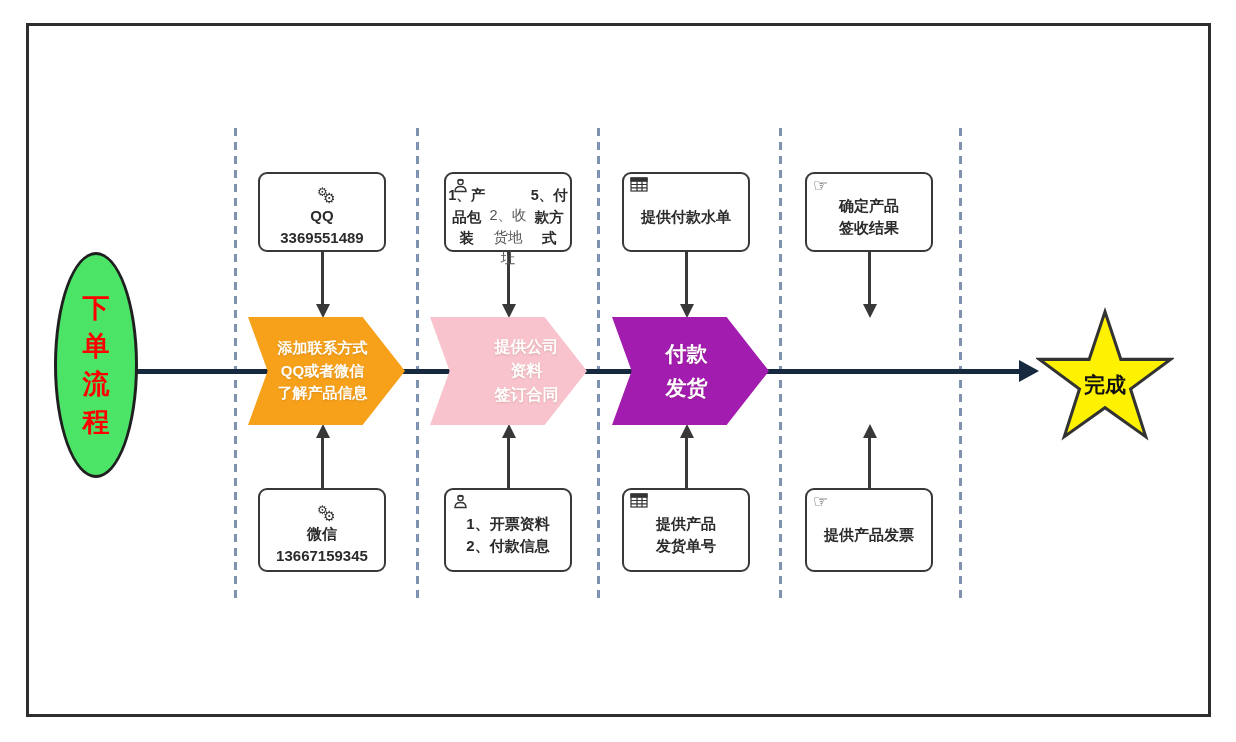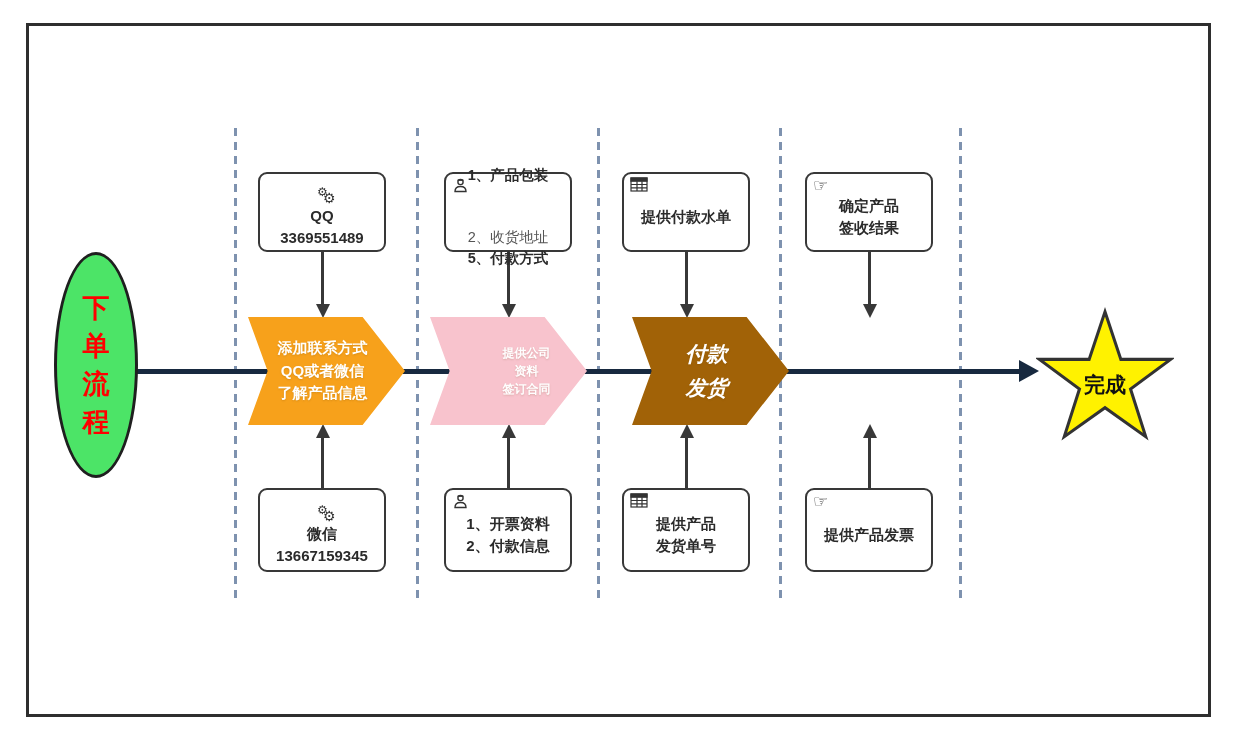--- a/index.html
+++ b/index.html
@@ -19,22 +19,22 @@
   .start-ellipse { position: absolute; left: 54px; top: 252px; width: 84px; height: 226px; background: #4ce467;
     border: 3px solid #1f1f1f; border-radius: 50%; z-index: 2; display: flex; align-items: center; justify-content: center; }
   .start-ellipse .label { color: #ff0000; font-weight: 700; font-size: 27px; line-height: 38px; white-space: pre-line; text-align: center; }
 
   .chevron { position: absolute; top: 317px; height: 108px; width: 157px; z-index: 2;
     clip-path: polygon(0 0, 73% 0, 100% 50%, 73% 100%, 0 100%, 12.5% 50%);
     display: flex; align-items: center; justify-content: center; }
   .chevron .label { color: #ffffff; font-weight: 700; text-align: center; white-space: pre-line;
     padding: 0 16px 0 8px; text-shadow: 0 1px 2px rgba(90,60,0,0.18); }
   .chev-0 { left: 248px; background: #f7a11b; } .chev-0 .label { font-size: 15px; line-height: 1.5; }
-  .chev-1 { left: 430px; background: #f8c3cd; } .chev-1 .label { font-size: 12px; line-height: 1.5; margin-left: 44px; }
-  .chev-2 { left: 632px; background: #a16207; font-style: italic; } .chev-2 .label { font-size: 21px; line-height: 1.6; }
+  .chev-1 { left: 430px; background: #f8c3cd; } .chev-1 .label { font-size: 16px; line-height: 1.5; margin-left: 44px; }
+  .chev-2 { left: 612px; background: #a21caf; } .chev-2 .label { font-size: 21px; line-height: 1.6; }
   .chev-3 { left: 794px; background: #22d8ee; } .chev-3 .label { font-size: 19px; line-height: 1.55; }
 
   .note-box { position: absolute; width: 128px; border: 2.5px solid #383838; border-radius: 9px; background: #ffffff; z-index: 2;
     display: flex; flex-direction: column; align-items: center; justify-content: center; }
   .note-top { top: 172px; height: 80px; padding-top: 10px; }
   .note-bottom { top: 488px; height: 84px; padding-top: 10px; }
   .nb-col-0 { left: 258px; } .nb-col-1 { left: 444px; } .nb-col-2 { left: 622px; justify-content: center; } .nb-col-3 { left: 805px; }
   .note-box .line { font-size: 15px; font-weight: 700; color: #2b2b2b; line-height: 1.5; text-align: center; }
   .note-box .line.muted { font-weight: 400; color: #555555; margin-top: 40px; }
   .note-box .lines-3 .line { font-size: 14.5px; line-height: 1.45; }
@@ -110,21 +110,21 @@
   </div>
 
   <div class="note-box note-top nb-col-1">
     <span class="box-icon">
       <svg class="mini-icon" width="17" height="17" viewBox="0 0 17 17" fill="none" stroke="#333333" stroke-width="1.4">
         <circle cx="8.5" cy="5" r="2.6"></circle>
         <path d="M5.6 3.2 L11.4 3.2"></path>
         <path d="M3 14.5 C3 10.5 6 9.5 8.5 9.5 C11 9.5 14 10.5 14 14.5 Z"></path>
       </svg>
     </span>
-    <div class="lines-3" style="display:flex;flex-direction:column;align-items:center;">
+    <div class="lines-3" style="display:flex;flex-direction:row;align-items:center;">
       <div class="line">1、产品包装</div>
       <div class="line muted">2、收货地址</div>
       <div class="line">5、付款方式</div>
     </div>
   </div>
 
   <div class="note-box note-top nb-col-2">
     <span class="box-icon">
       <svg class="mini-icon" width="18" height="15" viewBox="0 0 18 15" fill="none" stroke="#333333" stroke-width="1.2">
         <rect x="1" y="1" width="16" height="13"></rect>

